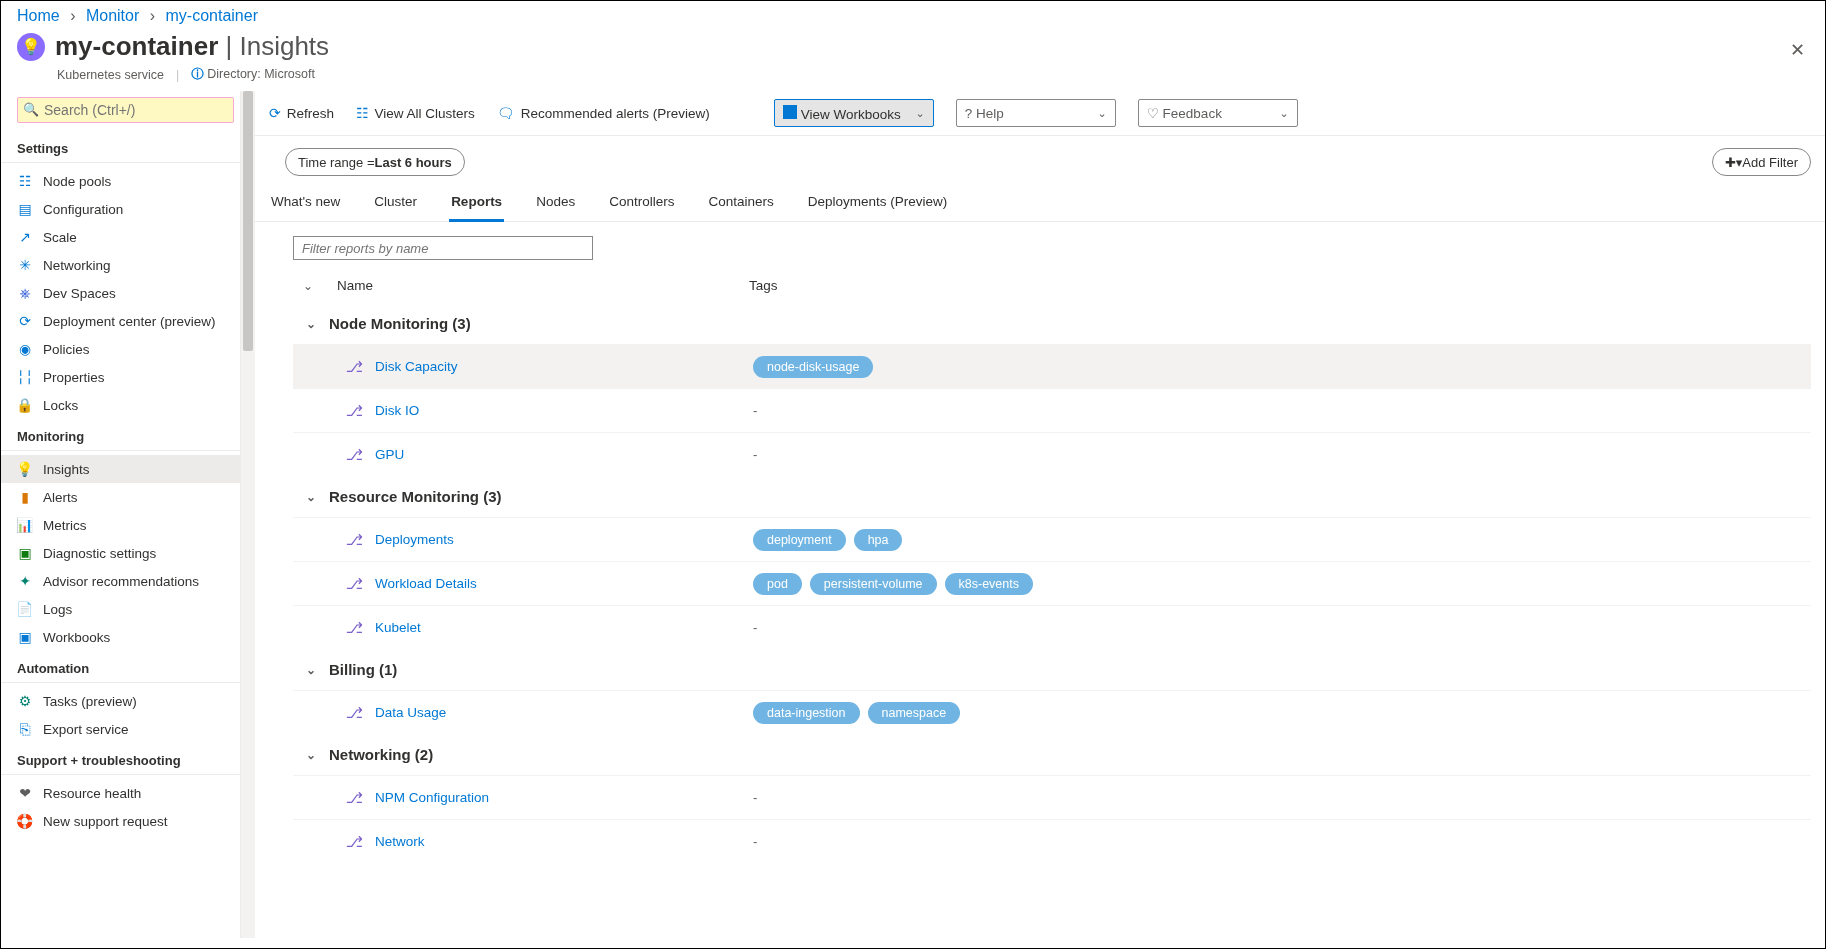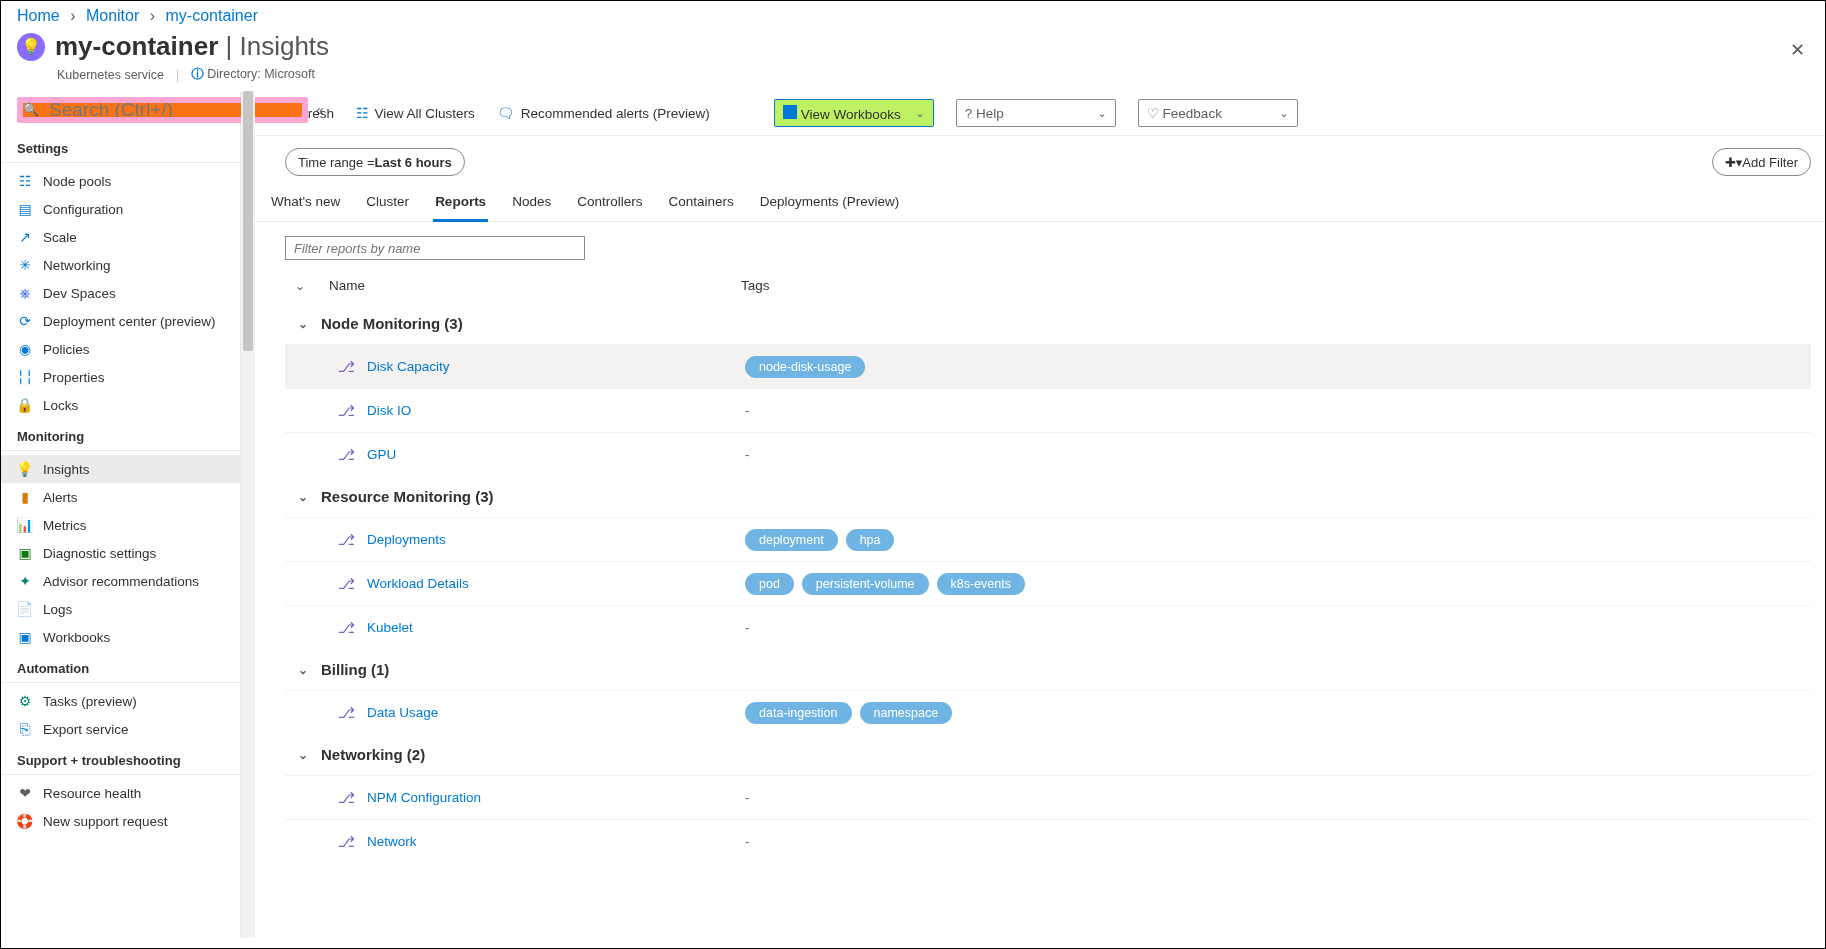--- a/index.html
+++ b/index.html
@@ -18,54 +18,54 @@
 .page-header h1 { font-size:26px; font-weight:600; }
 .page-header h1 .light { font-weight:400; color:#555; }
 .close-x { position:absolute; right:20px; top:14px; font-size:18px; color:#605e5c; cursor:pointer; }
 .page-sub { padding:0 16px 8px 56px; font-size:12.5px; color:#605e5c; display:flex; align-items:center; gap:12px; }
 .page-sub .info-dot { color:#0078d4; font-weight:bold; }
 
 
 .shell { display:flex; height:calc(100% - 100px); }
 .sidebar { width:240px; border-right:1px solid #edebe9; padding:0 0 8px 0; display:flex; flex-direction:column; }
 .search-wrap { padding:6px 12px 8px 16px; display:flex; align-items:center; gap:8px; }
-.search-wrap input { flex:1; height:26px; border:6px solid #f9a8d4; border-radius:2px; padding:0 8px 0 26px; font-size:19px; background:#f97316; }
+.search-wrap input { flex:1; height:26px; border:1px solid #f9a8d4; border-radius:2px; padding:0 8px 0 26px; font-size:14px; background:#fef9c3; }
 .search-rel { position:relative; flex:1; }
 .search-rel .mag { position:absolute; left:6px; top:5px; color:#605e5c; font-size:13px; }
 .collapse { font-size:14px; color:#605e5c; cursor:pointer; }
 
 .nav-scroll { overflow-y:auto; flex:1; scrollbar-width:thin; }
 .nav-group-title { font-weight:600; font-size:13px; padding:10px 16px 6px 16px; color:#323130; border-bottom:1px solid #edebe9; margin-bottom:4px; }
 .nav-item { display:flex; align-items:center; gap:10px; padding:6px 16px; cursor:pointer; color:#323130; font-size:13.5px; }
 .nav-item.active { background:#edebe9; }
 .nav-item .nicon { width:16px; height:16px; display:inline-flex; align-items:center; justify-content:center; font-size:14px; }
 
 
 .outer-scroll { width:14px; background:#f3f2f1; position:relative; }
 .outer-thumb { position:absolute; top:0; left:2px; width:10px; height:260px; background:#c8c6c4; border-radius:2px; }
 
 
 .main { flex:1; display:flex; flex-direction:column; overflow:hidden; }
 .toolbar { display:flex; align-items:center; gap:22px; padding:8px 14px; border-bottom:1px solid #edebe9; font-size:13.5px; }
 .toolbar .tb-btn { display:flex; align-items:center; gap:6px; cursor:pointer; color:#323130; }
 .toolbar .tb-btn .ticon { color:#0078d4; font-size:14px; }
 .toolbar .tb-select { border:1px solid #8a8886; border-radius:2px; height:28px; display:flex; align-items:center; padding:0 8px; gap:8px; min-width:160px; justify-content:space-between; cursor:pointer; color:#605e5c; }
-.toolbar .tb-select.workbooks { background:#bef264; border-color:#0078d4; color:#323130; }
+.toolbar .tb-select.workbooks { background:#e5e5e5; border-color:#0078d4; color:#323130; }
 .toolbar .tb-select .chev { font-size:11px; color:#605e5c; }
 .toolbar .tb-select .wbicon { width:14px; height:14px; background:#0078d4; display:inline-block; margin-right:4px; }
 
 .filter-bar { padding:12px 14px 8px 30px; display:flex; gap:10px;justify-content:space-between; }
 .pill { border:1px solid #8a8886; border-radius:14px; height:28px; display:flex; align-items:center; padding:0 12px; font-size:13px; cursor:pointer; }
 .pill b { font-weight:600; }
 
-.tabs { display:flex; gap:22px; padding:4px 14px 0 14px; border-bottom:1px solid #edebe9; font-size:13.5px; }
+.tabs { display:flex; gap:30px; padding:4px 14px 0 14px; border-bottom:1px solid #edebe9; font-size:13.5px; }
 .tab { padding:6px 2px 10px 2px; color:#323130; cursor:pointer; }
 .tab.active { border-bottom:3px solid #0078d4; font-weight:600; margin-bottom:-1px; }
 
-.panel { padding:14px 14px 0 30px; overflow:auto; flex:1; }
+.panel { padding:14px 14px 0 38px; overflow:auto; flex:1; }
 .panel input.filter { width:300px; height:24px; border:1px solid #8a8886; padding:0 8px; font-style:italic; font-size:13px; color:#605e5c; }
 
 .grid-head { display:flex; padding:18px 0 10px 0; font-size:13.5px; color:#323130; }
 .col-toggle { width:36px; }
 .col-name { width:420px; padding-left:8px; }
 .col-tags { flex:1; }
 
 .group-row { display:flex; align-items:center; padding:12px 0; font-size:15px; font-weight:600; }
 .group-row .chev { width:36px; text-align:center; color:#605e5c; cursor:pointer; font-size:12px; }
 .item-row { display:flex; align-items:center; height:44px; border-top:1px solid #f3f2f1; }

